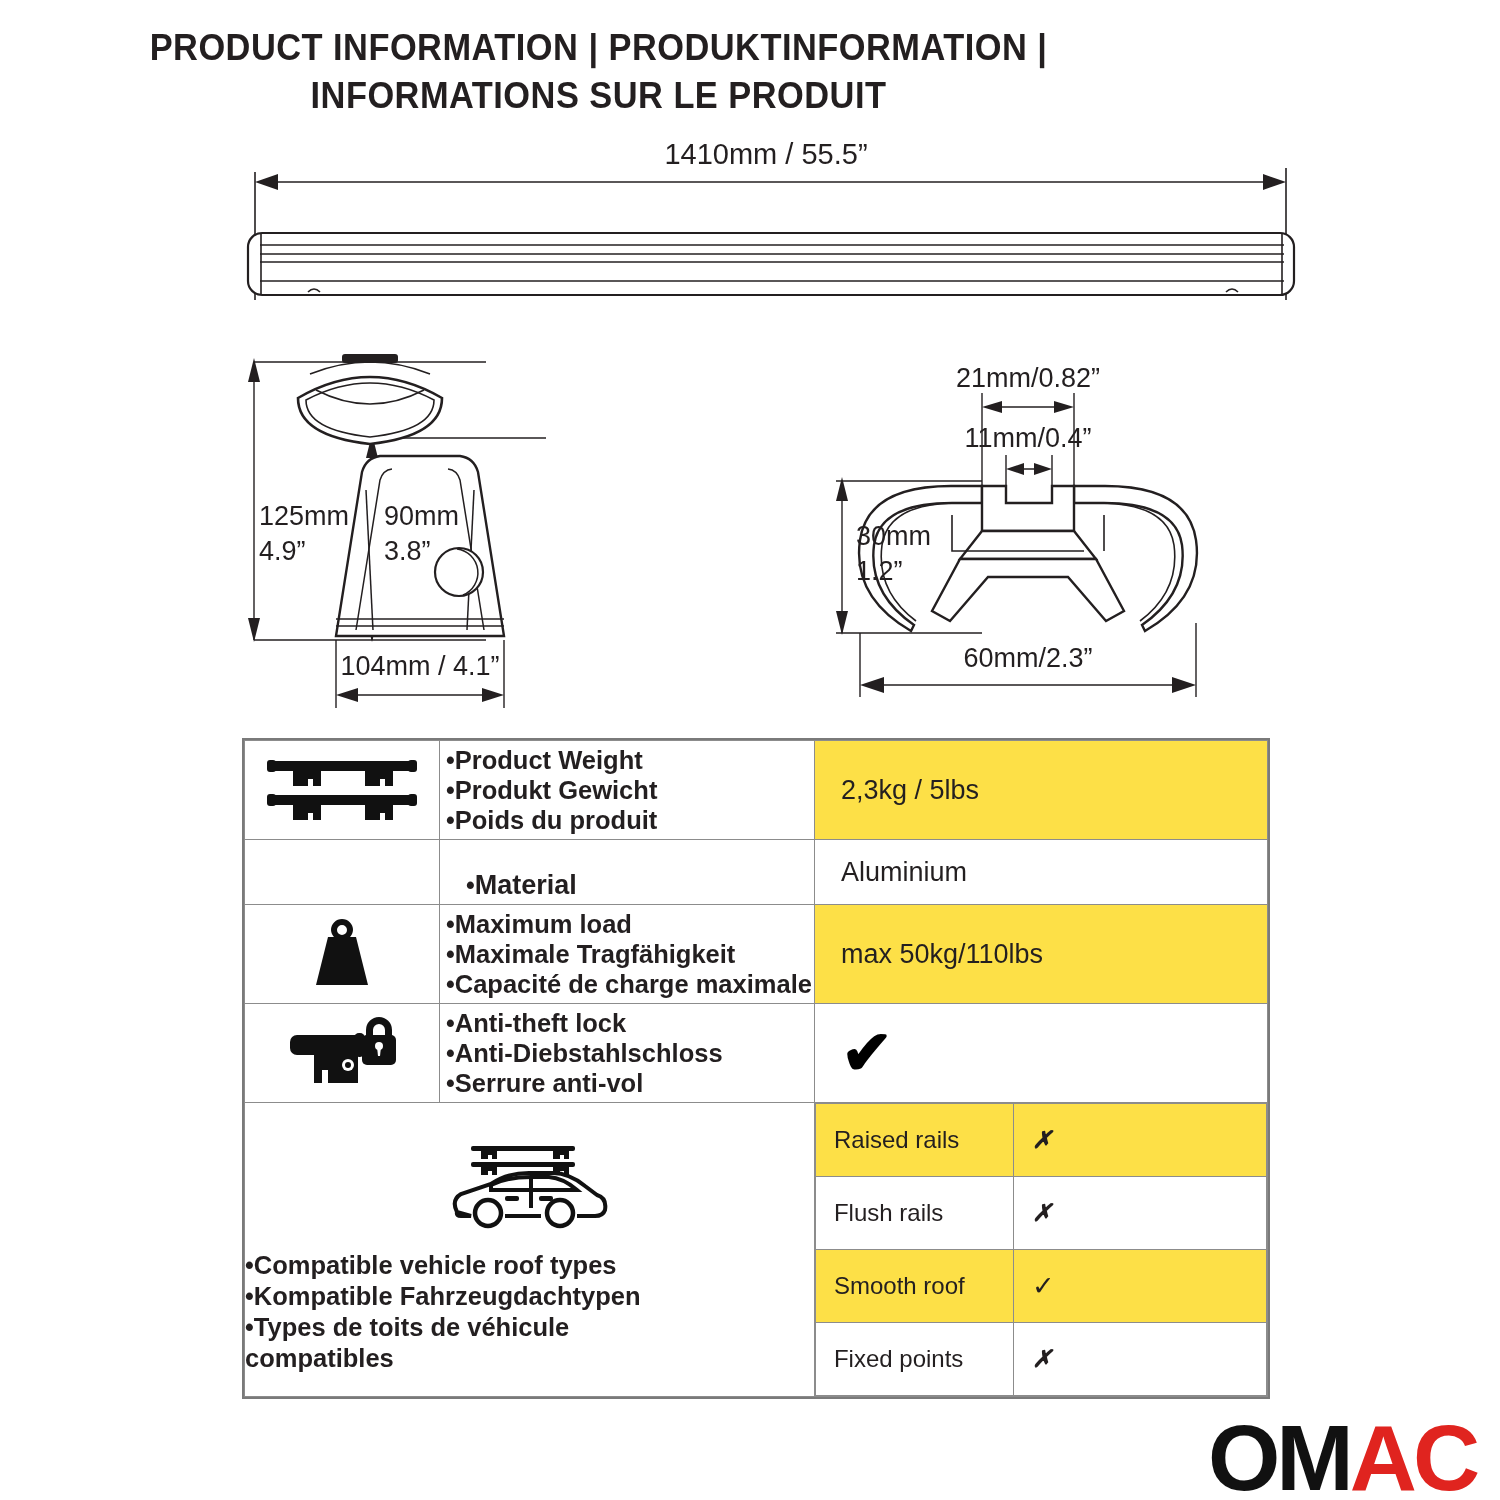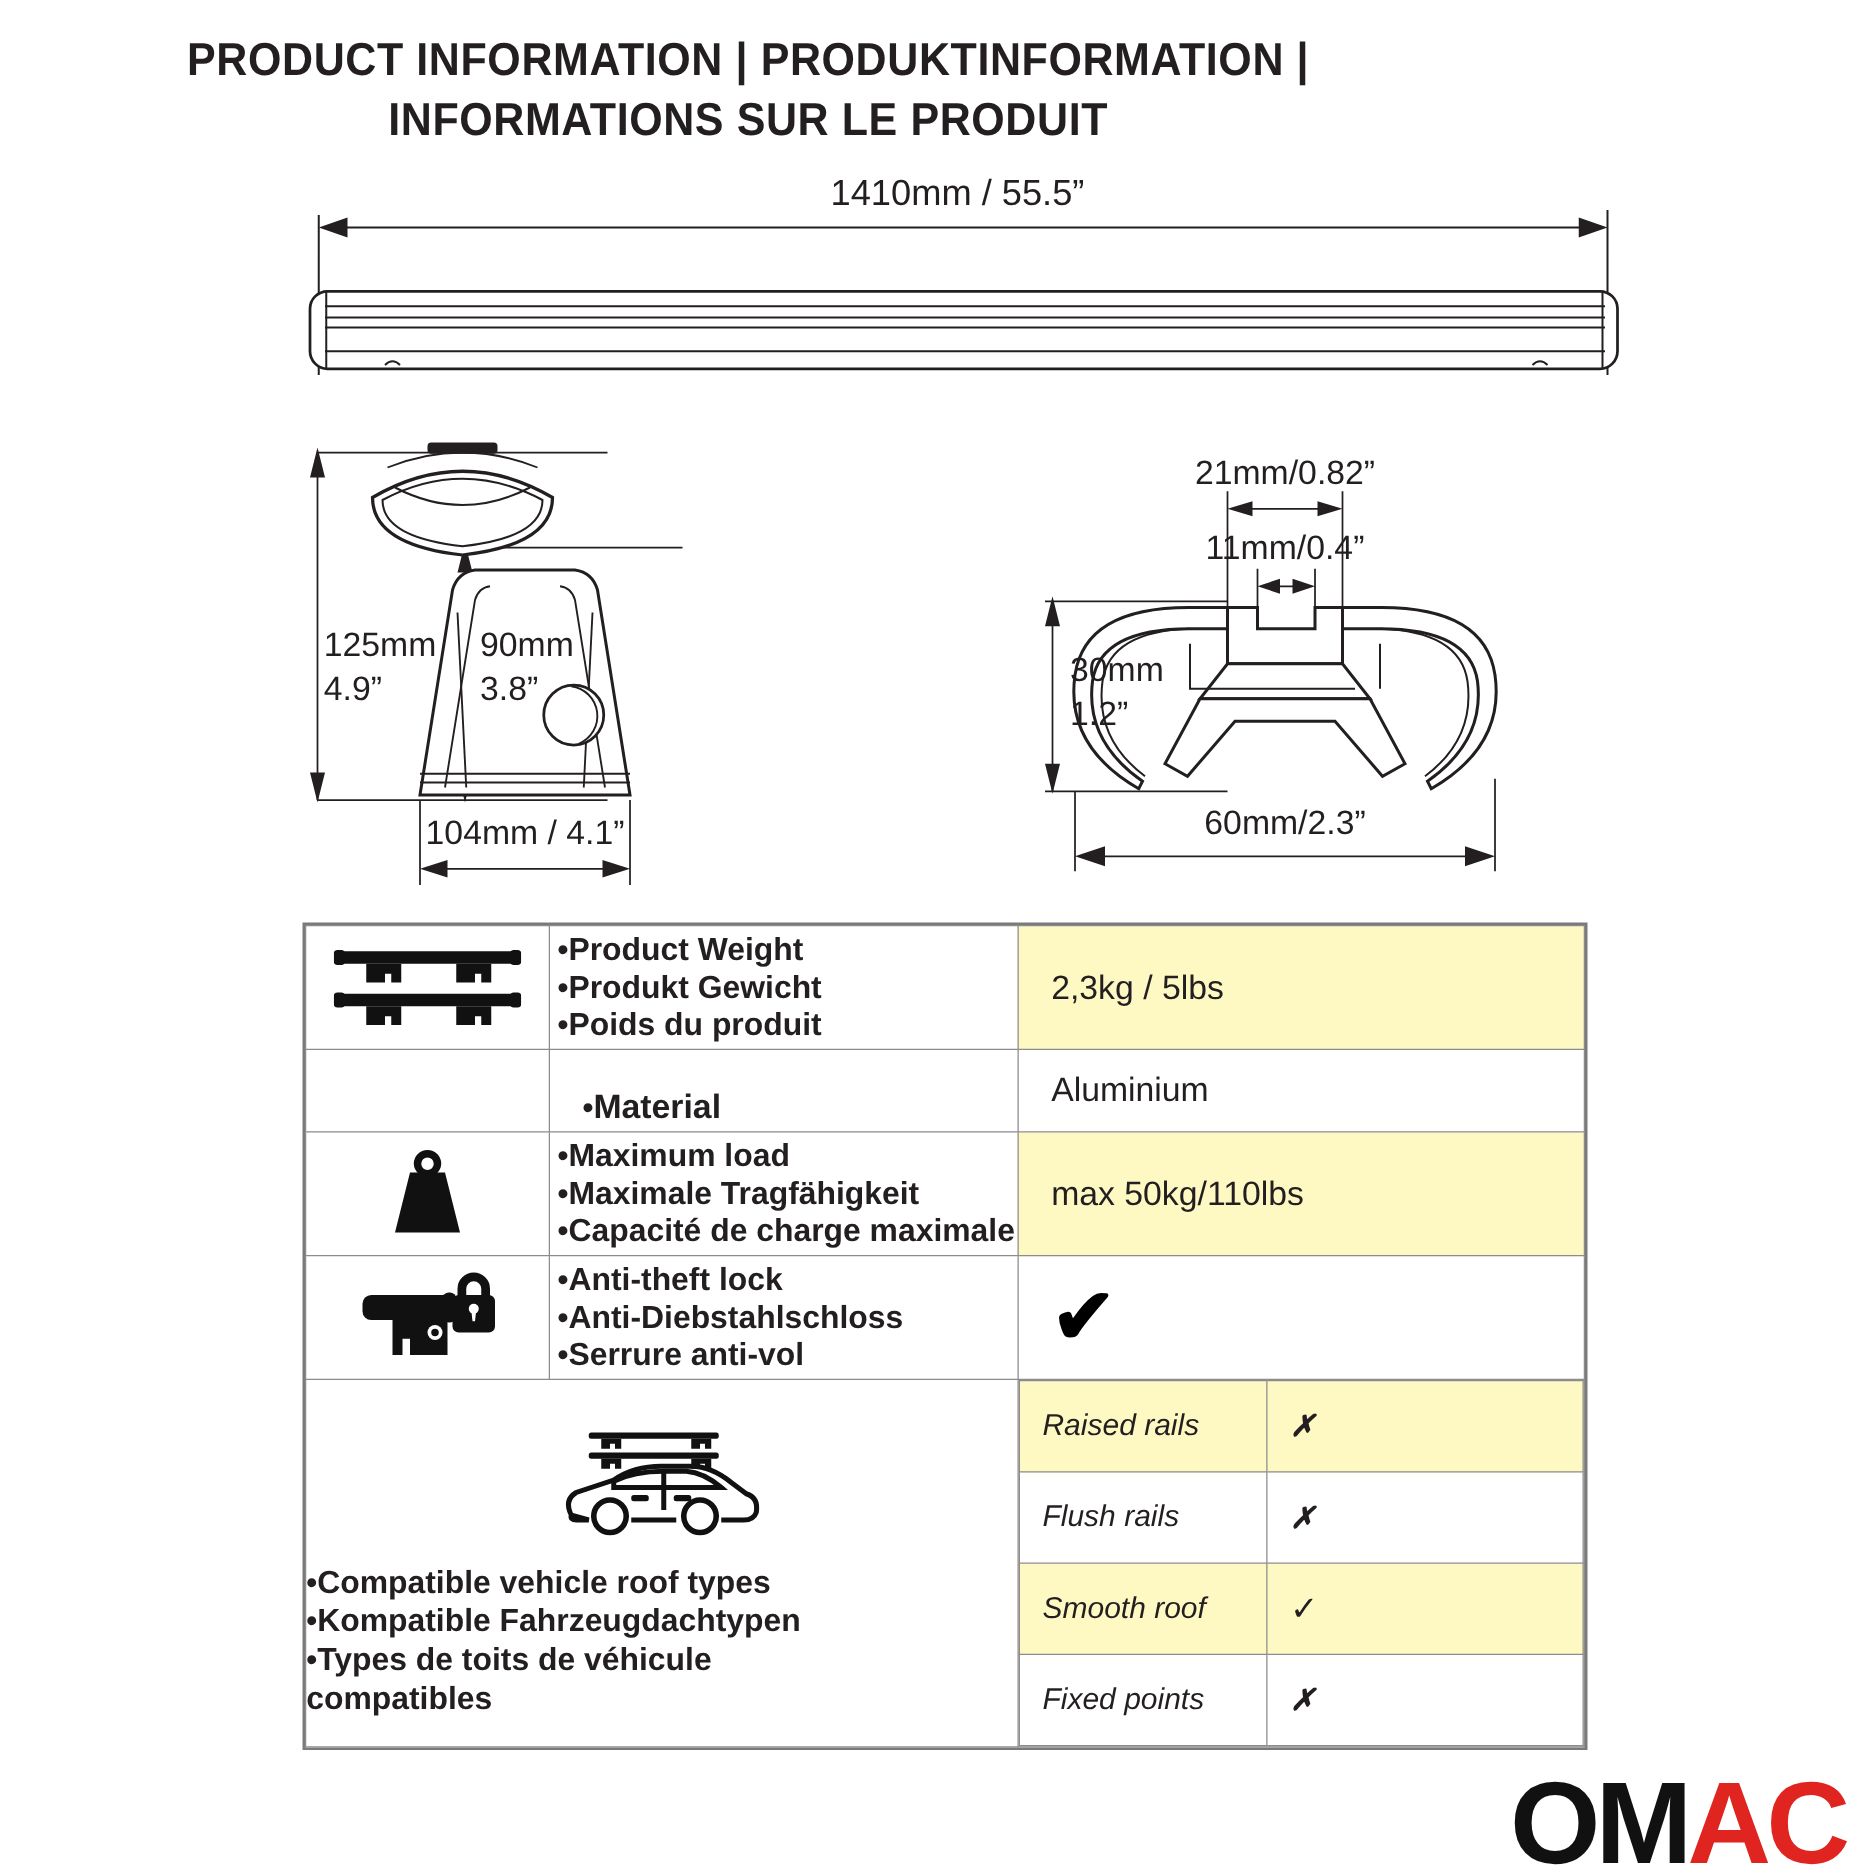--- a/index.html
+++ b/index.html
@@ -60,21 +60,21 @@
   }
   td.label-cell {
     width: 258px;
     padding: 4px 2px 4px 6px;
   }
   td.value-cell {
     padding: 6px 0 6px 26px;
     font-size: 27px;
     color: #231f20;
   }
-  .shaded { background: #fef9c3; }
+  .shaded { background: #fde047; }
 
   .blist { font-size: 25.5px; line-height: 30px; color: #231f20; white-space: nowrap; font-weight: bold; }
   .blist .bline { display: block; }
   .bullet { font-size: 25px; }
 
   .check-big {
     font-size: 62px;
     line-height: 62px;
     font-weight: 700;
     color: #000;
@@ -82,21 +82,21 @@
   }
 
   
   table.roof-sub { width: 100%; border-collapse: collapse; }
   table.roof-sub td {
     border: 1px solid #8c8c8c;
     font-size: 24px;
     color: #231f20;
     height: 73px;
   }
-  td.rt-name { width: 198px; padding-left: 18px; font-style: italic; }
+  td.rt-name { width: 198px; padding-left: 18px; }
   td.rt-mark { padding-left: 18px; font-size: 25px; }
   .mark-no { font-weight: 700; font-style: italic; font-size: 24px; }
   .mark-yes { font-size: 27px; }
 
   
   #omac-logo {
     position: absolute;
     left: 1208px; top: 1412px;
     font-size: 0;
   }

